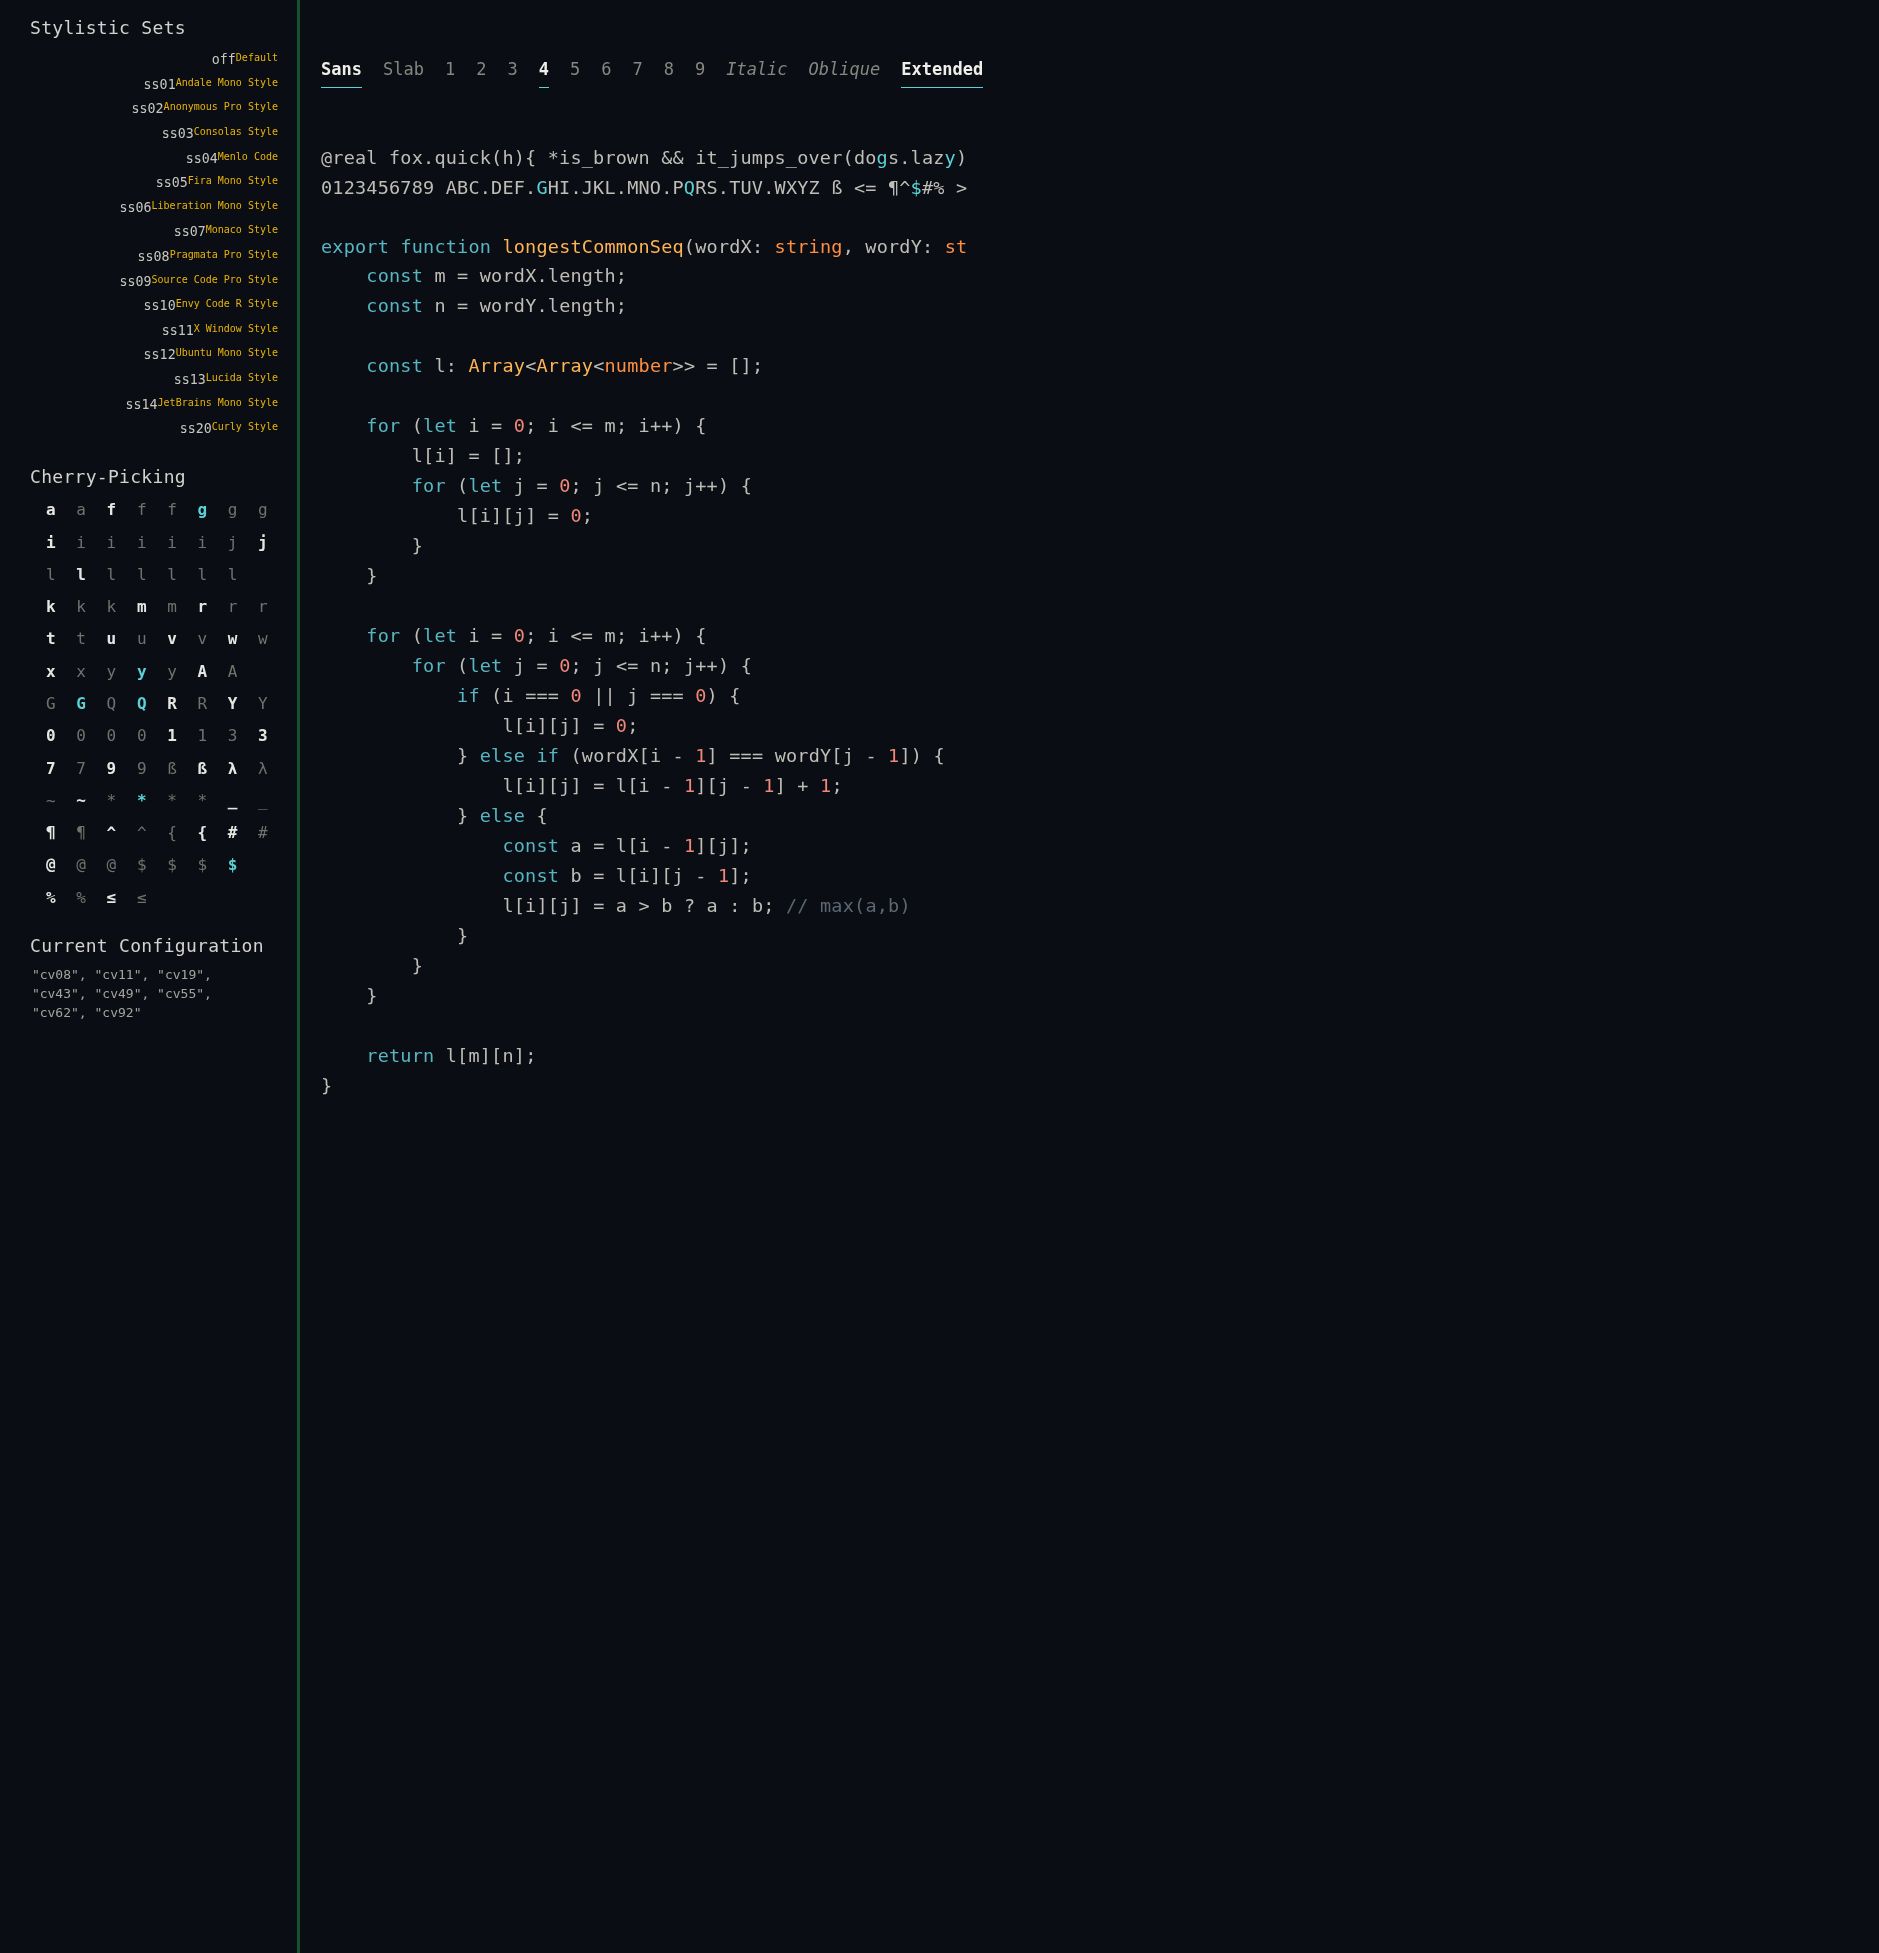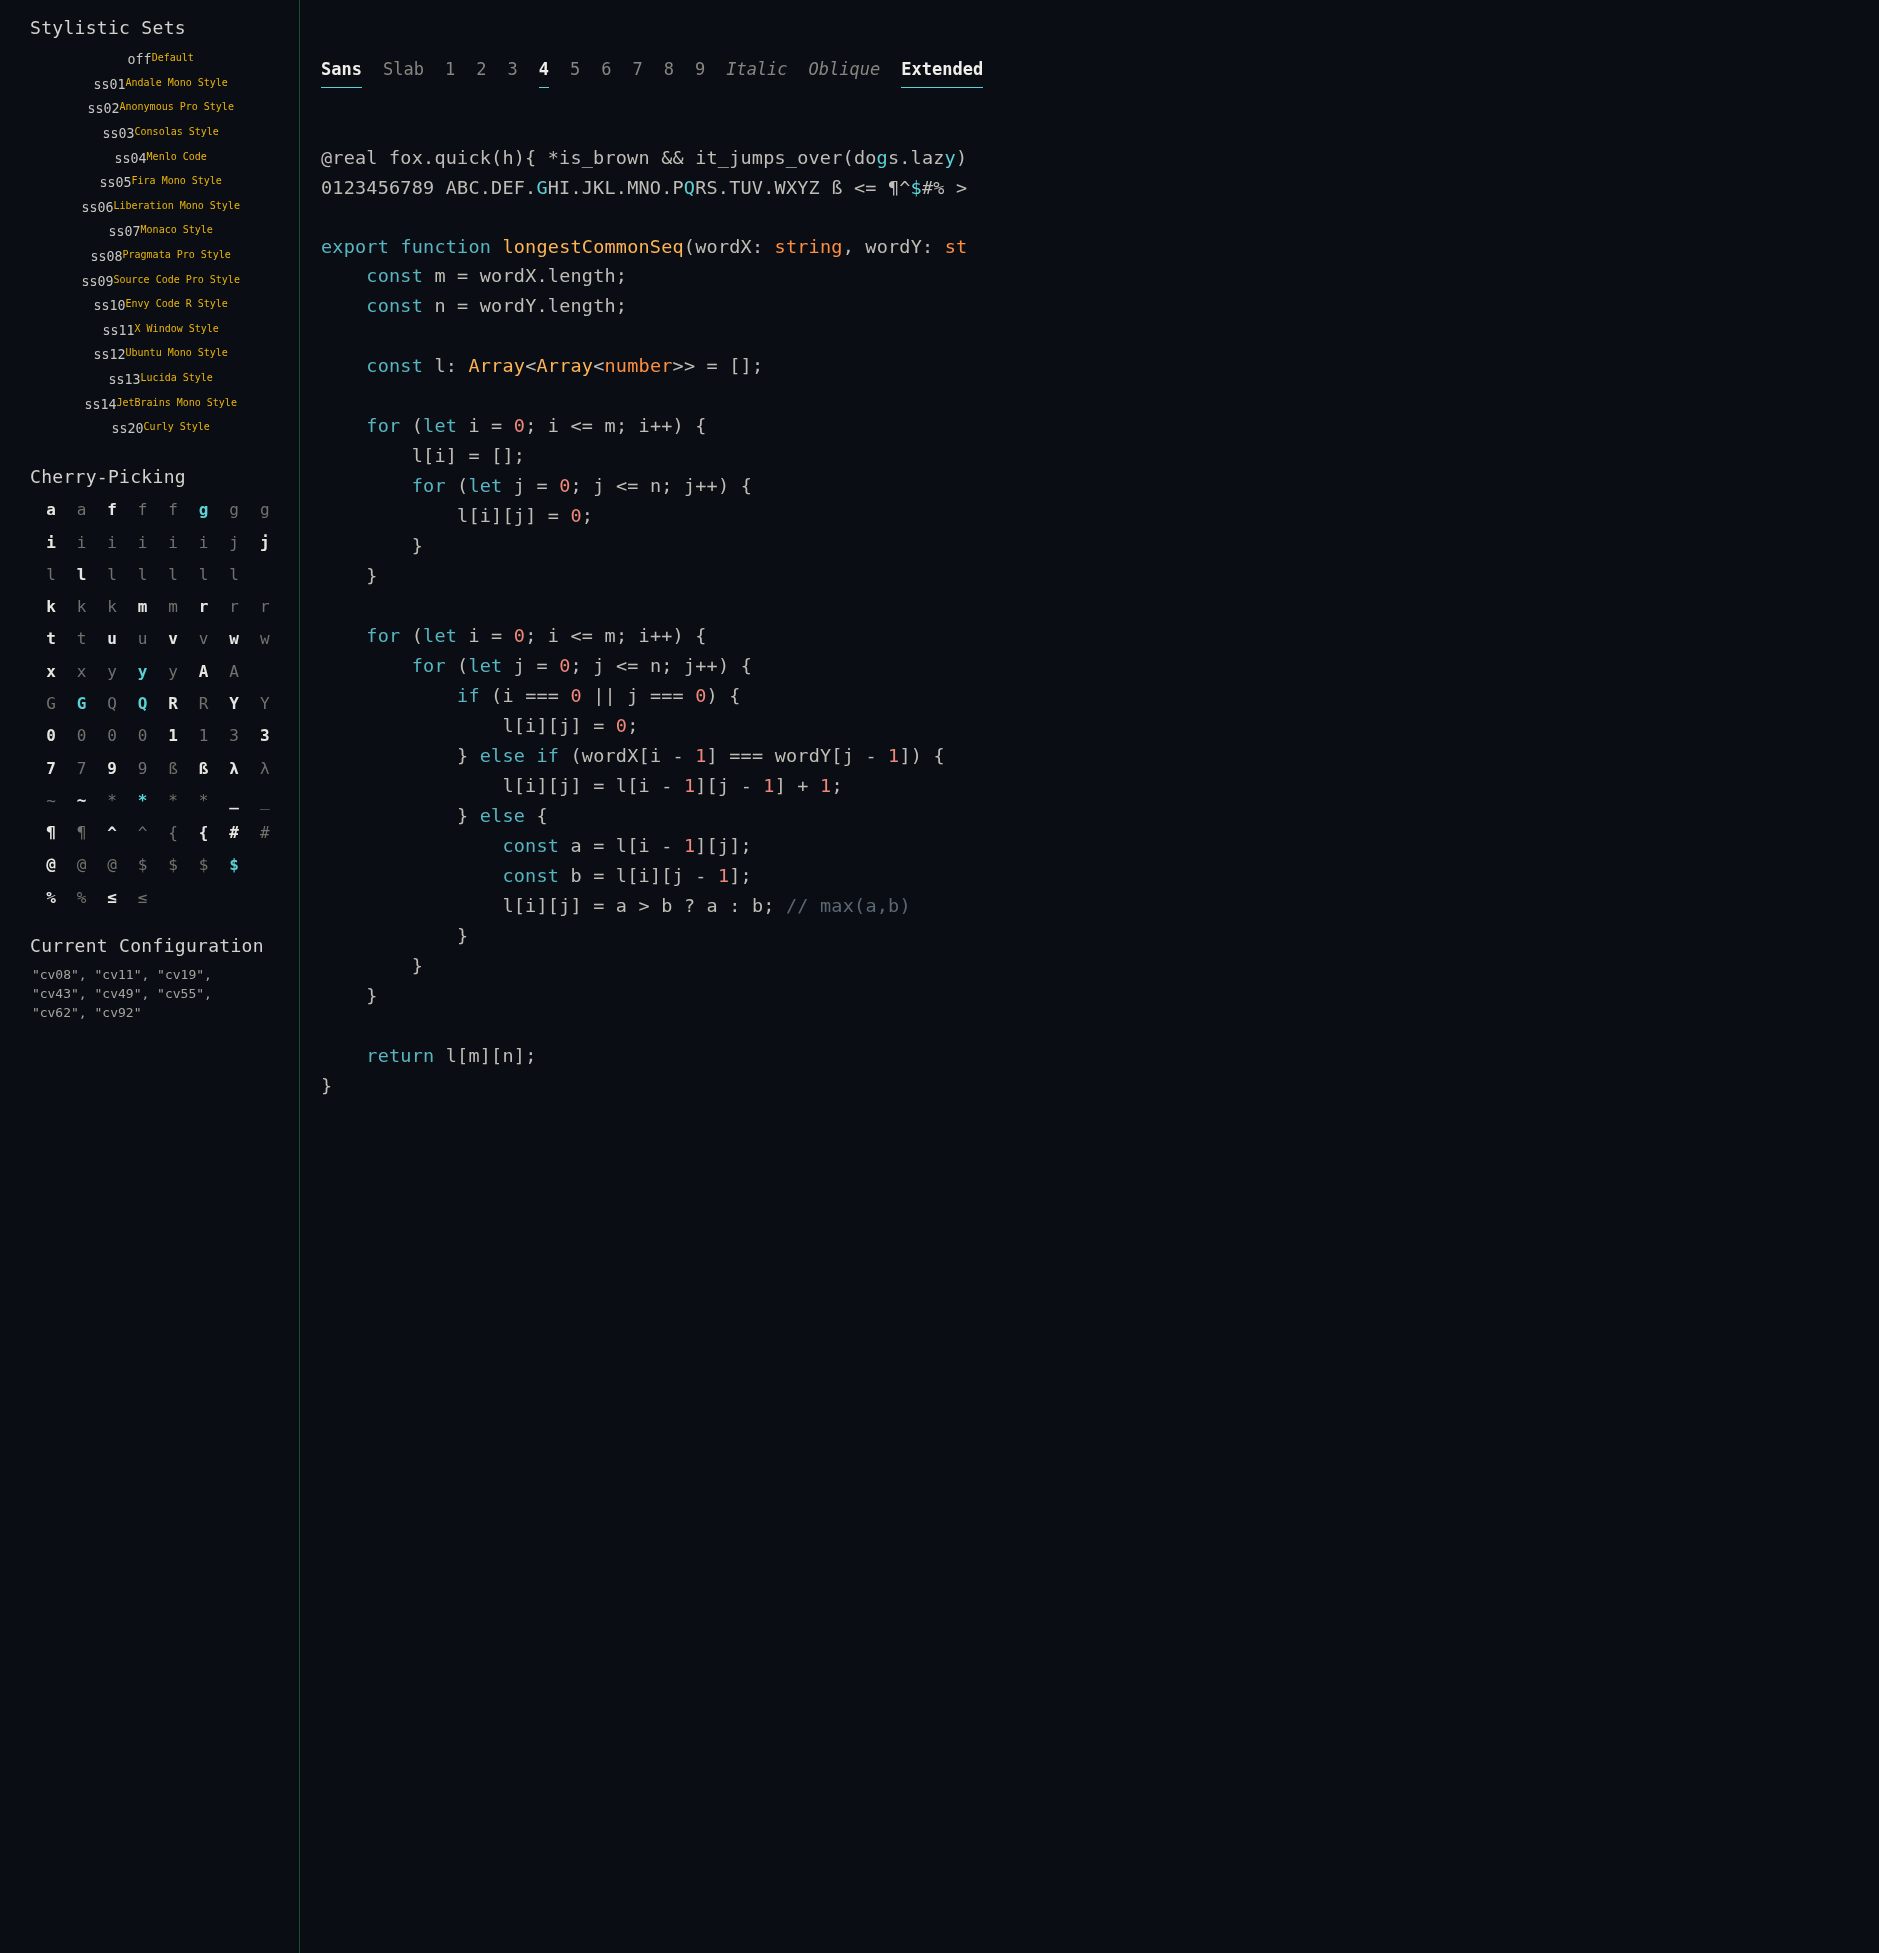--- a/index.html
+++ b/index.html
@@ -7,34 +7,34 @@
     background: #0a0e14;
     color: #bfbdb6;
     font-family: 'Menlo', 'Consolas', monospace;
     font-size: 14.7px;
     display: flex;
     min-height: 100vh;
   }
   .sidebar {
     width: 300px;
     padding: 17px 19px 17px 30px;
-    border-right: 1px solid #14532d;
+    border-right: 3px solid #14532d;
     flex-shrink: 0;
   }
   .section-heading {
     color: #d4d2cc;
     font-size: 18px;
     font-weight: normal;
     margin-bottom: 9.5px;
     letter-spacing: 0.3px;
   }
   .ss-list { list-style: none; margin-bottom: 25px; }
   .ss-row {
     display: flex;
-    justify-content: center;
+    justify-content: flex-end;
     padding: 4.8px 0;
     cursor: pointer;
     font-size: 13.3px;
   }
   .ss-row .code { color: #c8c6c0; padding-left: 11.4px;}
   .ss-row .desc { color: #eab308; font-size: 10px; }
   .cherry-grid {
     display: grid;
     grid-template-columns: repeat(8, 1fr);
     gap: 5.7px 0;

